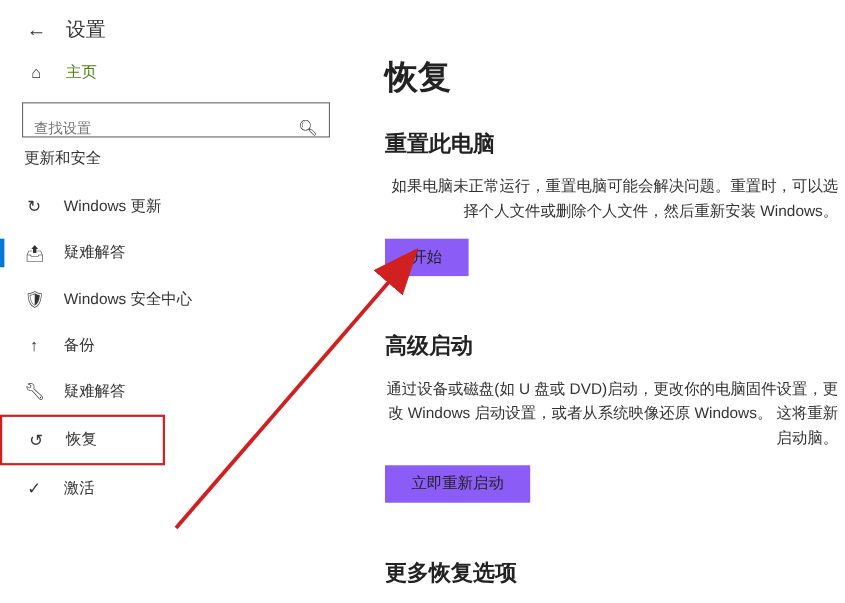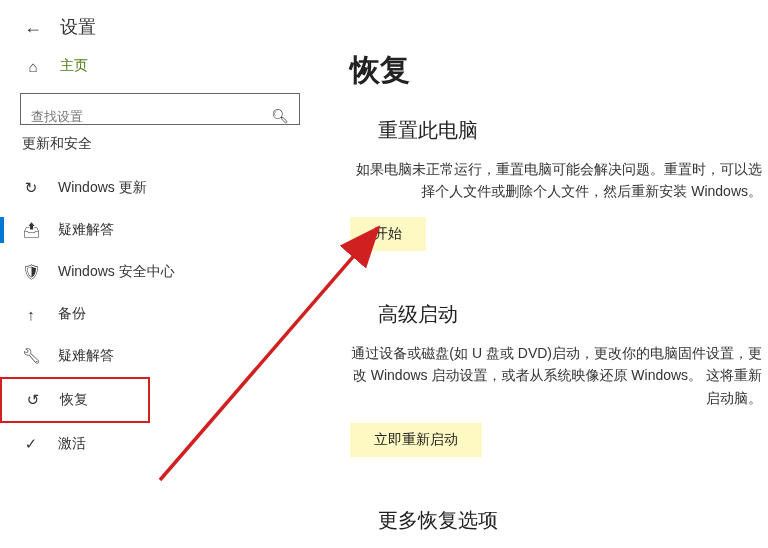--- a/index.html
+++ b/index.html
@@ -116,34 +116,33 @@
       padding-right: 6px;
     }
     .page-title {
       font-size: 30px;
       font-weight: 600;
       color: #222;
       margin-bottom: 26px;
     }
     .section-title {
       font-size: 20px;
-      font-weight: 400;
+      font-weight: 700;
       color: #222;
       margin-bottom: 14px;
-      margin-left: 28px;
     }
     .section-desc {
       font-size: 14px;
       color: #333;
       line-height: 1.6;
       margin-bottom: 14px;
       text-align: right;
     }
     .btn {
-      background: #fef9c3;
+      background: #8b5cf6;
       border: none;
       padding: 8px 24px;
       font-size: 14px;
       color: #222;
       cursor: pointer;
       margin-bottom: 40px;
     }
     .section {
       margin-bottom: 10px;
     }

